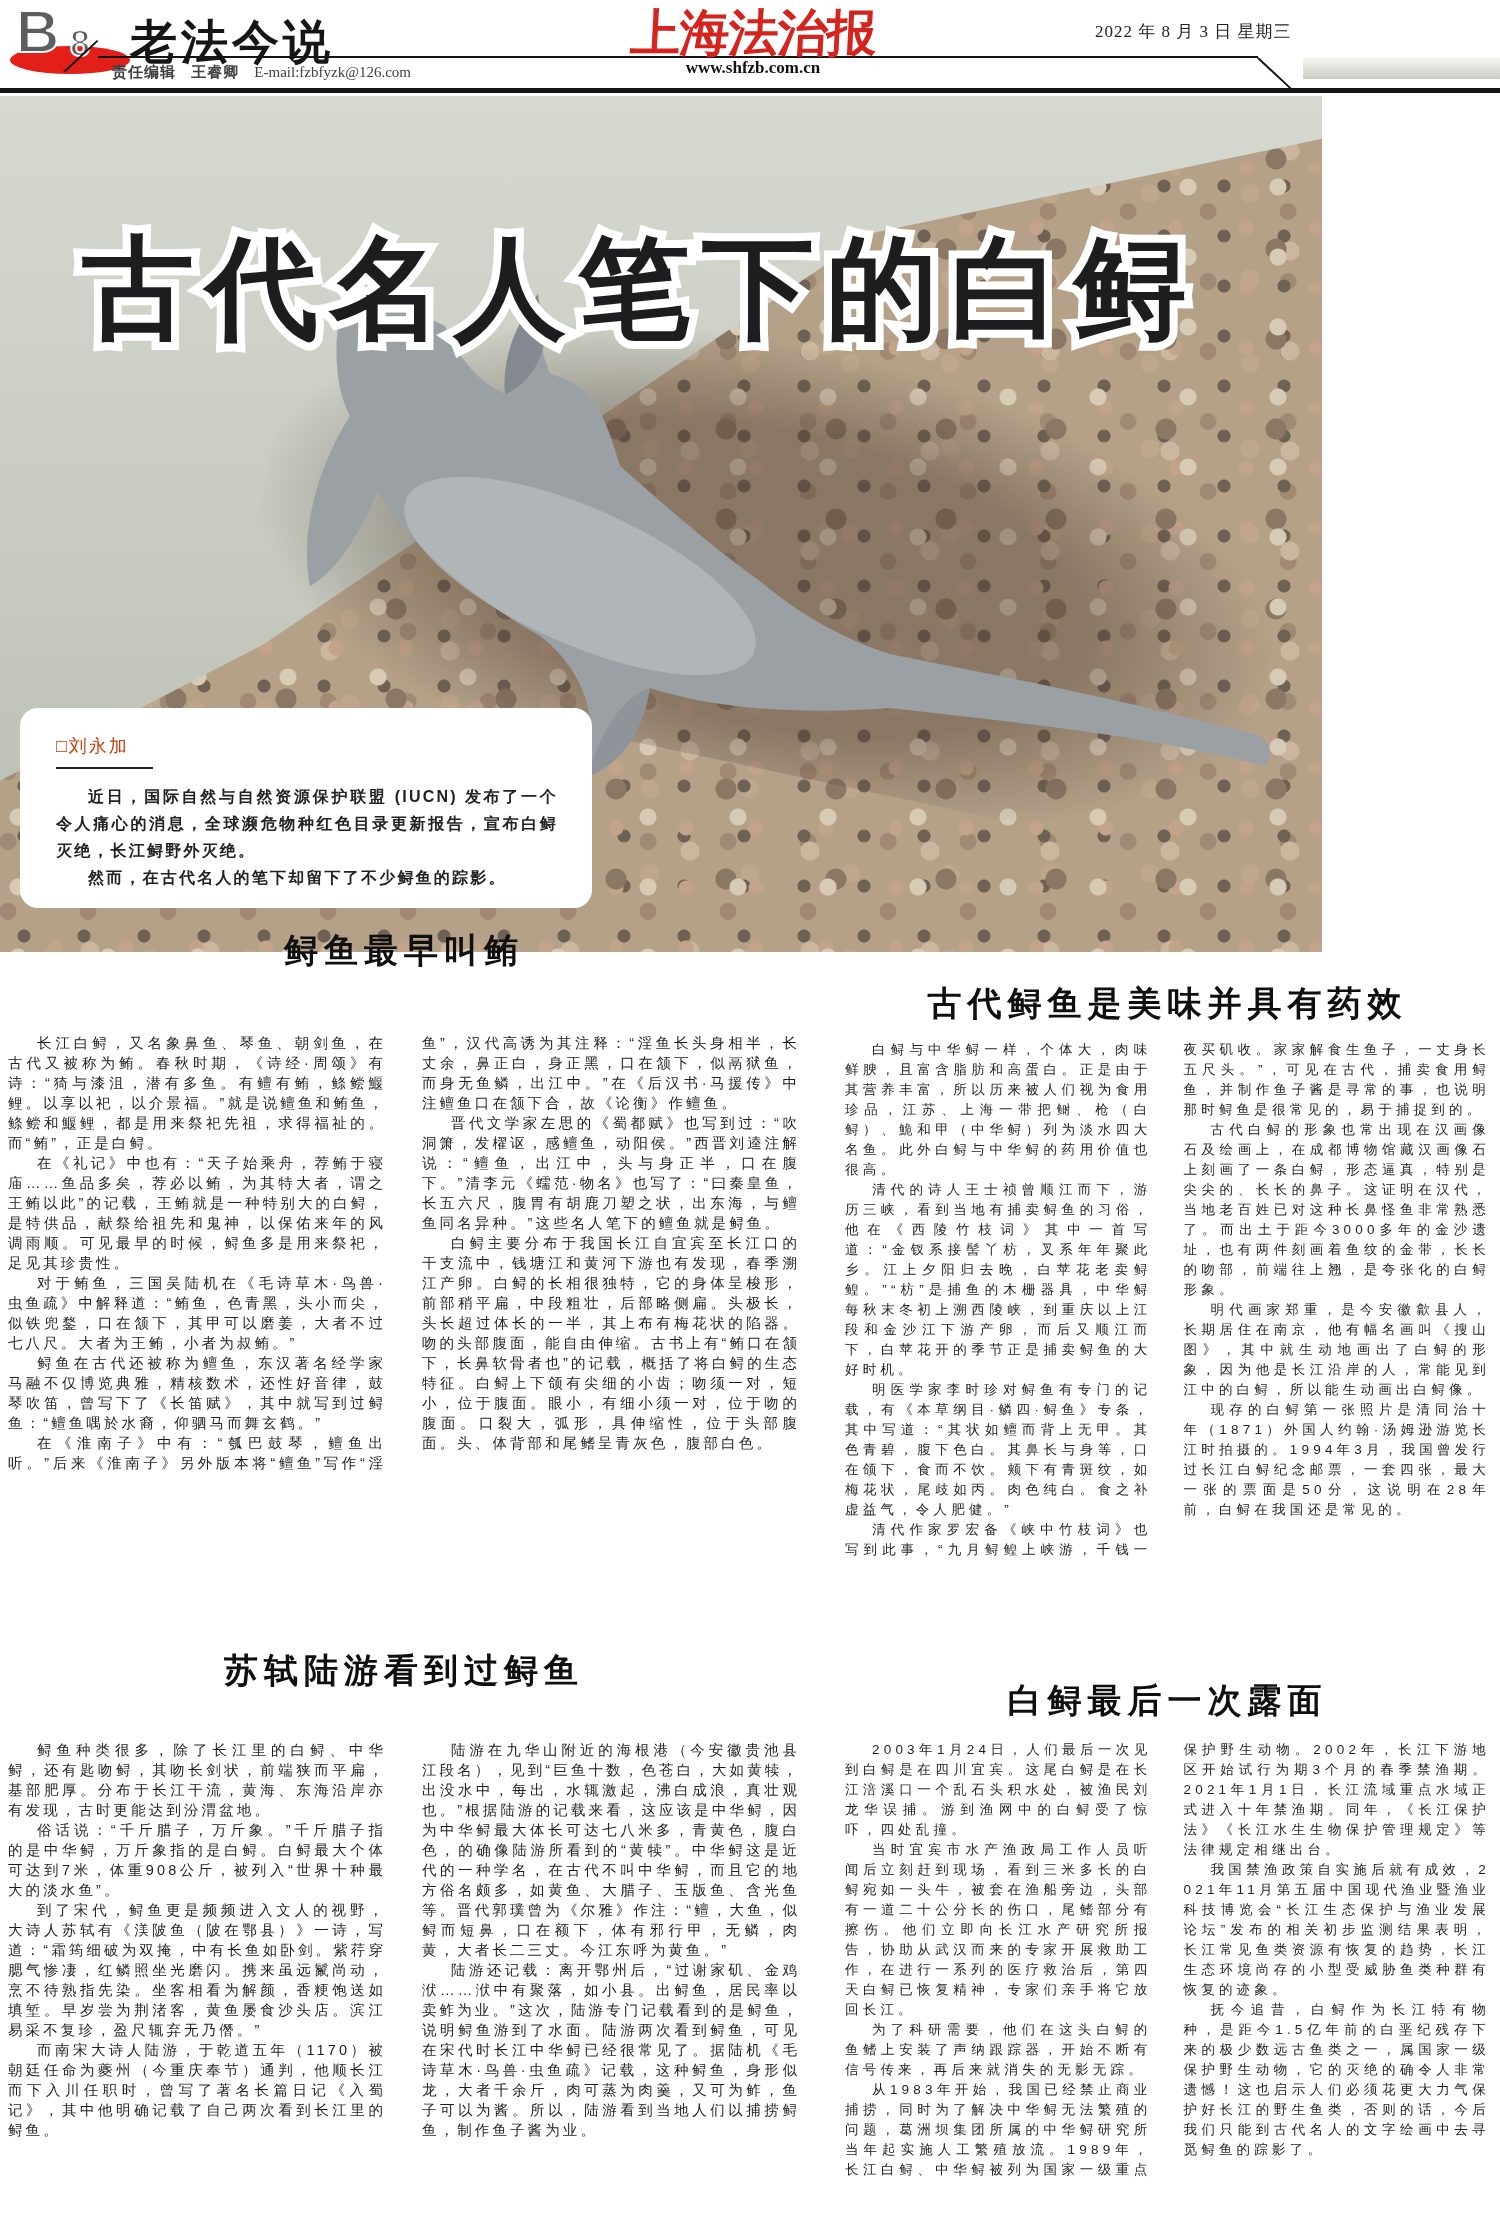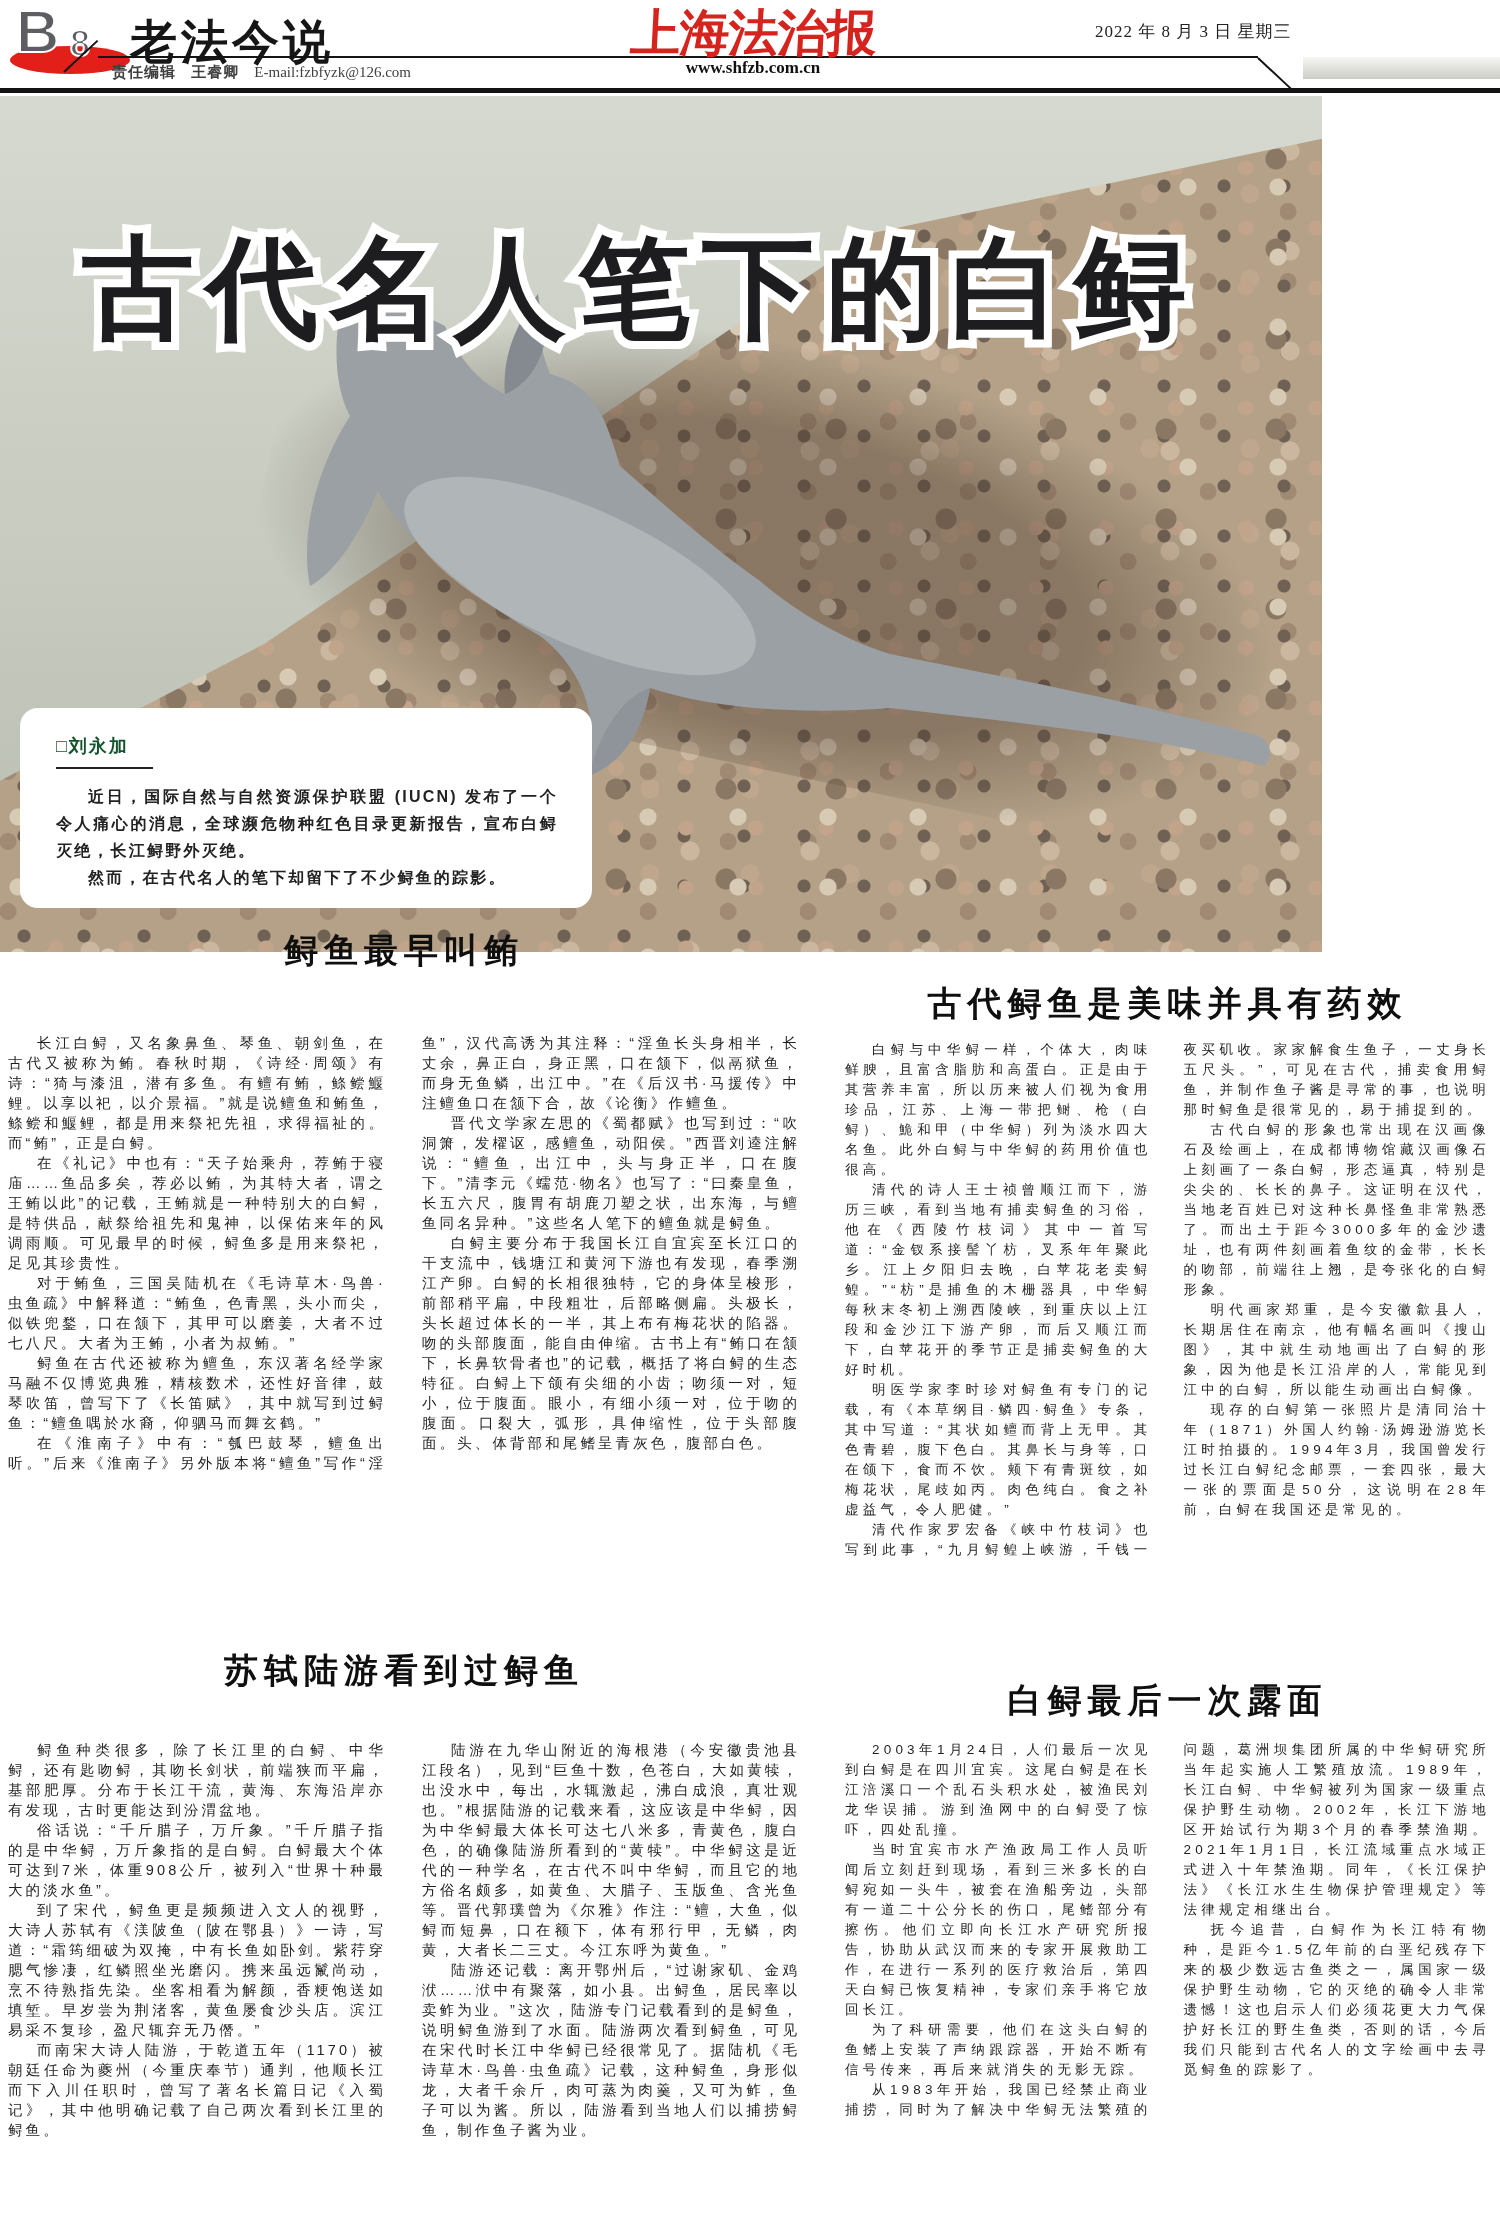--- a/index.html
+++ b/index.html
@@ -48,21 +48,21 @@
      transform:rotate(12deg);}
   .fish-svg{position:absolute;left:250px;top:150px;}
   
   .headline{position:absolute;left:82px;top:126px;white-space:nowrap;font-size:112px;font-weight:900;
             letter-spacing:12px;line-height:1.2;}
   .headline .stroke{position:absolute;left:0;top:0;color:#fff;-webkit-text-stroke:16px #fff;}
   .headline .fill{position:relative;color:#1d1d1f;}
   
   .intro-box{position:absolute;left:20px;top:708px;width:572px;height:200px;background:#fff;border-radius:18px;
              box-sizing:border-box;padding:26px 34px 0 36px;}
-  .intro-author{display:inline-block;font-size:18px;font-weight:700;color:#14532d;letter-spacing:2px;
+  .intro-author{display:inline-block;font-size:18px;font-weight:400;color:#c2410c;letter-spacing:2px;
                 border-bottom:2px solid #222;padding:0 24px 9px 0;}
   .intro-text{margin-top:14px;font-size:16px;line-height:27px;letter-spacing:2.2px;font-weight:600;
               color:#222;text-align:justify;}
   .intro-text p{margin:0;text-indent:2em;}
   
   .sec-title{position:absolute;text-align:center;font-weight:900;font-size:34px;color:#0f0f0f;letter-spacing:6px;}
   #t1{left:8px;width:792px;top:928px;}
   #t2{left:845px;width:645px;top:981px;}
   #t3{left:8px;width:792px;top:1648px;}
   #t4{left:845px;width:645px;top:1678px;}
@@ -162,16 +162,17 @@
       <p>陆游在九华山附近的海根港（今安徽贵池县江段名），见到“巨鱼十数，色苍白，大如黄犊，出没水中，每出，水辄激起，沸白成浪，真壮观也。”根据陆游的记载来看，这应该是中华鲟，因为中华鲟最大体长可达七八米多，青黄色，腹白色，的确像陆游所看到的“黄犊”。中华鲟这是近代的一种学名，在古代不叫中华鲟，而且它的地方俗名颇多，如黄鱼、大腊子、玉版鱼、含光鱼等。晋代郭璞曾为《尔雅》作注：“鳣，大鱼，似鲟而短鼻，口在额下，体有邪行甲，无鳞，肉黄，大者长二三丈。今江东呼为黄鱼。”</p>
       <p>陆游还记载：离开鄂州后，“过谢家矶、金鸡洑……洑中有聚落，如小县。出鲟鱼，居民率以卖鲊为业。”这次，陆游专门记载看到的是鲟鱼，说明鲟鱼游到了水面。陆游两次看到鲟鱼，可见在宋代时长江中华鲟已经很常见了。据陆机《毛诗草木·鸟兽·虫鱼疏》记载，这种鲟鱼，身形似龙，大者千余斤，肉可蒸为肉羹，又可为鲊，鱼子可以为酱。所以，陆游看到当地人们以捕捞鲟鱼，制作鱼子酱为业。</p>
     </div>
 
   <div class="sec-title" id="t4">白鲟最后一次露面</div>
   <div class="text-flow right-flow" id="f4">
       <p>2003年1月24日，人们最后一次见到白鲟是在四川宜宾。这尾白鲟是在长江涪溪口一个乱石头积水处，被渔民刘龙华误捕。游到渔网中的白鲟受了惊吓，四处乱撞。</p>
       <p>当时宜宾市水产渔政局工作人员听闻后立刻赶到现场，看到三米多长的白鲟宛如一头牛，被套在渔船旁边，头部有一道二十公分长的伤口，尾鳍部分有擦伤。他们立即向长江水产研究所报告，协助从武汉而来的专家开展救助工作，在进行一系列的医疗救治后，第四天白鲟已恢复精神，专家们亲手将它放回长江。</p>
       <p>为了科研需要，他们在这头白鲟的鱼鳍上安装了声纳跟踪器，开始不断有信号传来，再后来就消失的无影无踪。</p>
       <p>从1983年开始，我国已经禁止商业捕捞，同时为了解决中华鲟无法繁殖的问题，葛洲坝集团所属的中华鲟研究所当年起实施人工繁殖放流。1989年，长江白鲟、中华鲟被列为国家一级重点保护野生动物。2002年，长江下游地区开始试行为期3个月的春季禁渔期。2021年1月1日，长江流域重点水域正式进入十年禁渔期。同年，《长江保护法》《长江水生生物保护管理规定》等法律规定相继出台。</p>
+      <p>我国禁渔政策自实施后就有成效，2021年11月第五届中国现代渔业暨渔业科技博览会“长江生态保护与渔业发展论坛”发布的相关初步监测结果表明，长江常见鱼类资源有恢复的趋势，长江生态环境尚存的小型受威胁鱼类种群有恢复的迹象。</p>
       <p>抚今追昔，白鲟作为长江特有物种，是距今1.5亿年前的白垩纪残存下来的极少数远古鱼类之一，属国家一级保护野生动物，它的灭绝的确令人非常遗憾！这也启示人们必须花更大力气保护好长江的野生鱼类，否则的话，今后我们只能到古代名人的文字绘画中去寻觅鲟鱼的踪影了。</p>
     </div>
 
 </div>
 
 </body></html>

